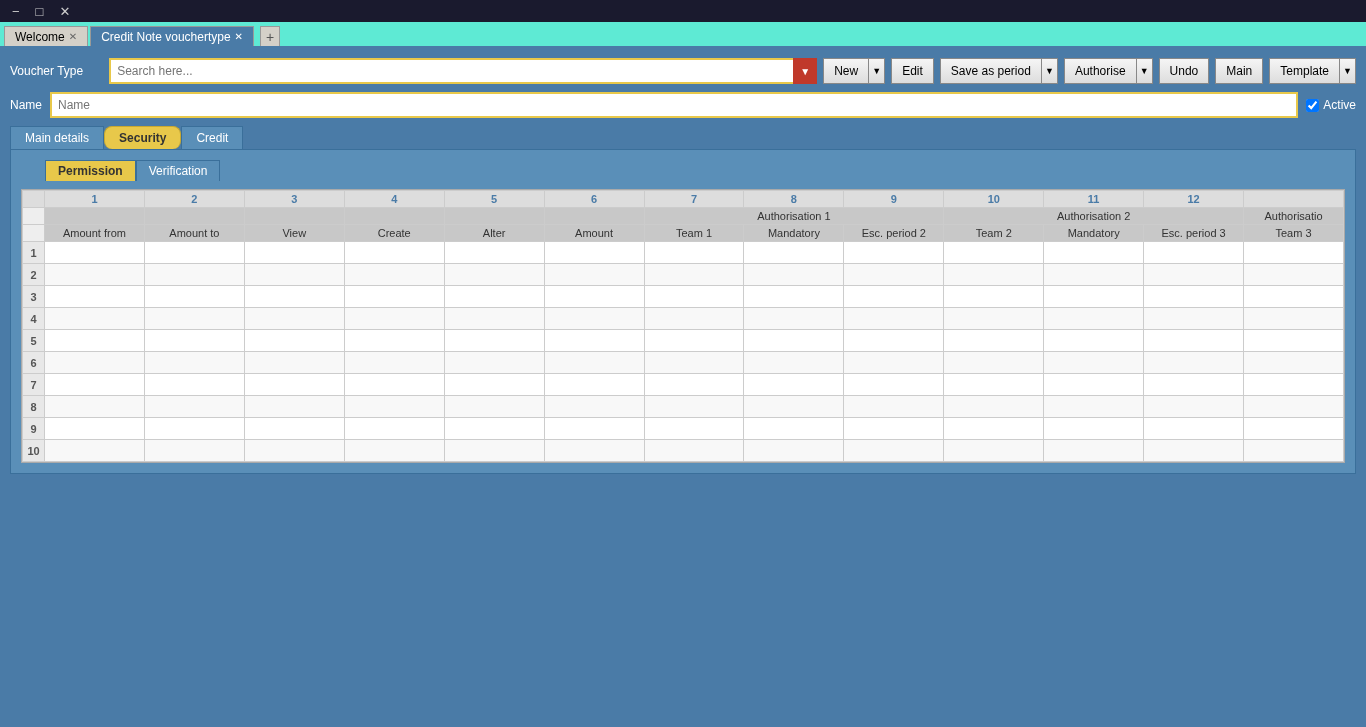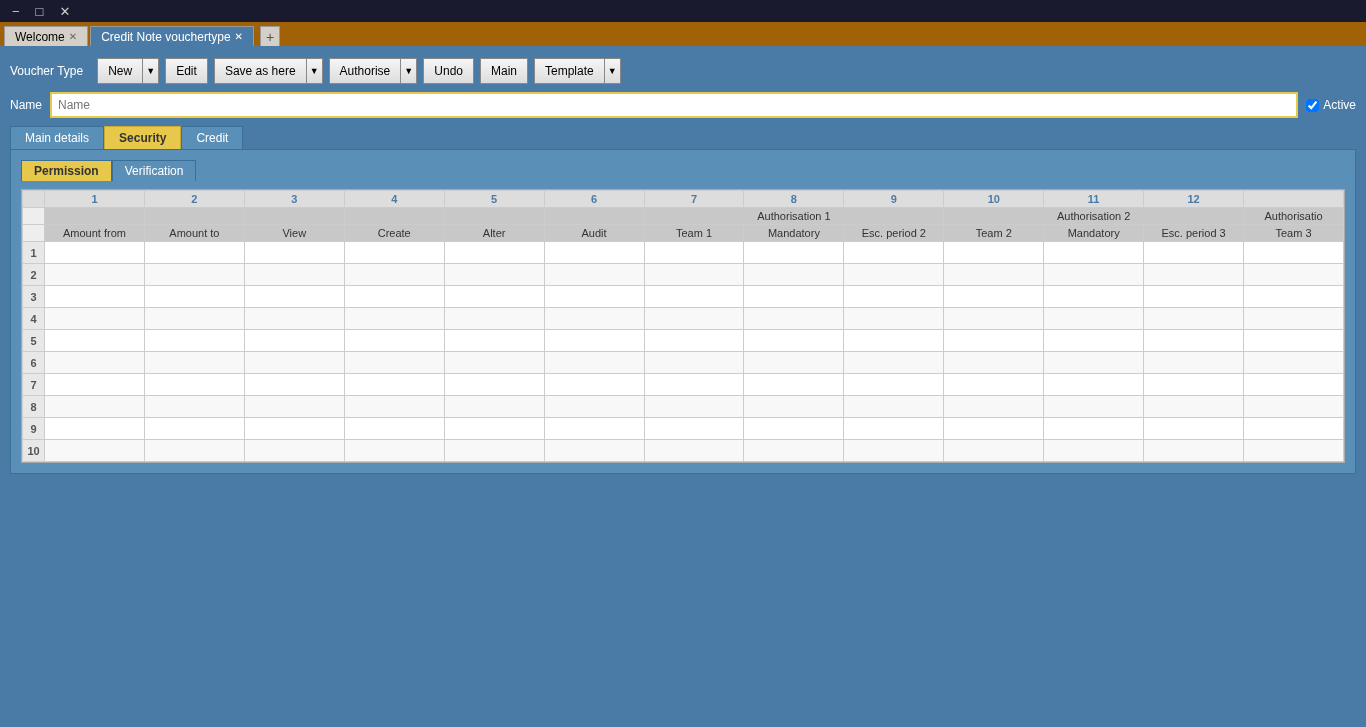--- a/index.html
+++ b/index.html
@@ -14,21 +14,21 @@
       align-items: center;
       justify-content: space-between;
       padding: 0 8px;
       font-size: 11px;
     }
     .title-bar-controls { display: flex; gap: 8px; }
     .title-btn { background: none; border: none; color: #ccc; cursor: pointer; font-size: 13px; padding: 0 4px; }
 
     
     .tab-bar {
-      background: #a16207;
+      background: #5eead4;
       height: 26px;
       display: flex;
       align-items: flex-end;
       padding-left: 4px;
       border-bottom: 2px solid #4a7ba7;
       gap: 2px;
     }
     .tab {
       background: #d4d0c8;
       border: 1px solid #999;
@@ -69,21 +69,21 @@
     .toolbar {
       display: flex;
       align-items: center;
       gap: 6px;
       margin-bottom: 8px;
     }
     .toolbar-label {
       color: white;
       font-size: 12px;
       white-space: nowrap;
-      margin-right: 8px;
+      margin-right: 20px;
     }
     .search-container {
       flex: 1;
       position: relative;
       display: flex;
       align-items: center;
     }
     .search-input {
       width: 100%;
       height: 26px;
@@ -175,20 +175,21 @@
       cursor: pointer;
       border: 1px solid #3a6f9a;
       border-bottom: none;
       font-size: 12px;
     }
     .page-tab.active {
       background: #e8c84a;
       color: #333;
       font-weight: bold;
       border-color: #c8a830;
+      border-radius: 8px;
     }
 
     
     .content-panel {
       background: #5a8fb8;
       border: 1px solid #3a6f9a;
       padding: 10px;
     }
 
     
@@ -203,20 +204,21 @@
       padding: 3px 12px;
       cursor: pointer;
       border: 1px solid #3a6f9a;
       border-bottom: none;
       font-size: 12px;
     }
     .sub-tab.active {
       background: #e8c84a;
       color: #333;
       font-weight: bold;
+      margin-left: 24px;
     }
 
     
     .auto-auth-row {
       background: white;
       border: 1px solid #aaa;
       padding: 4px 8px;
       display: flex;
       align-items: center;
       gap: 6px;
@@ -269,27 +271,31 @@
     <span>Credit Note vouchertype</span>
     <span class="tab-close">✕</span>
   </div>
   <div class="tab-add">+</div>
 </div>
 
 <div class="main-content">
 
   <div class="toolbar">
     <span class="toolbar-label">Voucher Type</span>
+    <div class="search-container">
+      <input class="search-input" type="text" placeholder="Search here..." style="">
+      <button class="search-dropdown-btn"></button>
+    </div>
     <div class="btn-group">
       <button class="btn">New</button>
       <button class="btn-arrow">▼</button>
     </div>
     <button class="btn">Edit</button>
     <div class="btn-group">
-      <button class="btn">Save as here</button>
+      <button class="btn">Save as period</button>
       <button class="btn-arrow">▼</button>
     </div>
     <div class="btn-group">
       <button class="btn">Authorise</button>
       <button class="btn-arrow">▼</button>
     </div>
     <button class="btn">Undo</button>
     <button class="btn">Main</button>
     <div class="btn-group">
       <button class="btn">Template</button>
@@ -364,21 +370,21 @@
             <th>Authorisatio</th>
           </tr>
 
           <tr>
             <th class="row-selector"></th>
             <th>Amount from</th>
             <th>Amount to</th>
             <th>View</th>
             <th>Create</th>
             <th>Alter</th>
-            <th>Audit</th>
+            <th>Amount</th>
             <th>Team 1</th>
             <th>Mandatory</th>
             <th>Esc. period 2</th>
             <th>Team 2</th>
             <th>Mandatory</th>
             <th>Esc. period 3</th>
             <th>Team 3</th>
           </tr>
         </thead>
         <tbody id="grid-body">

